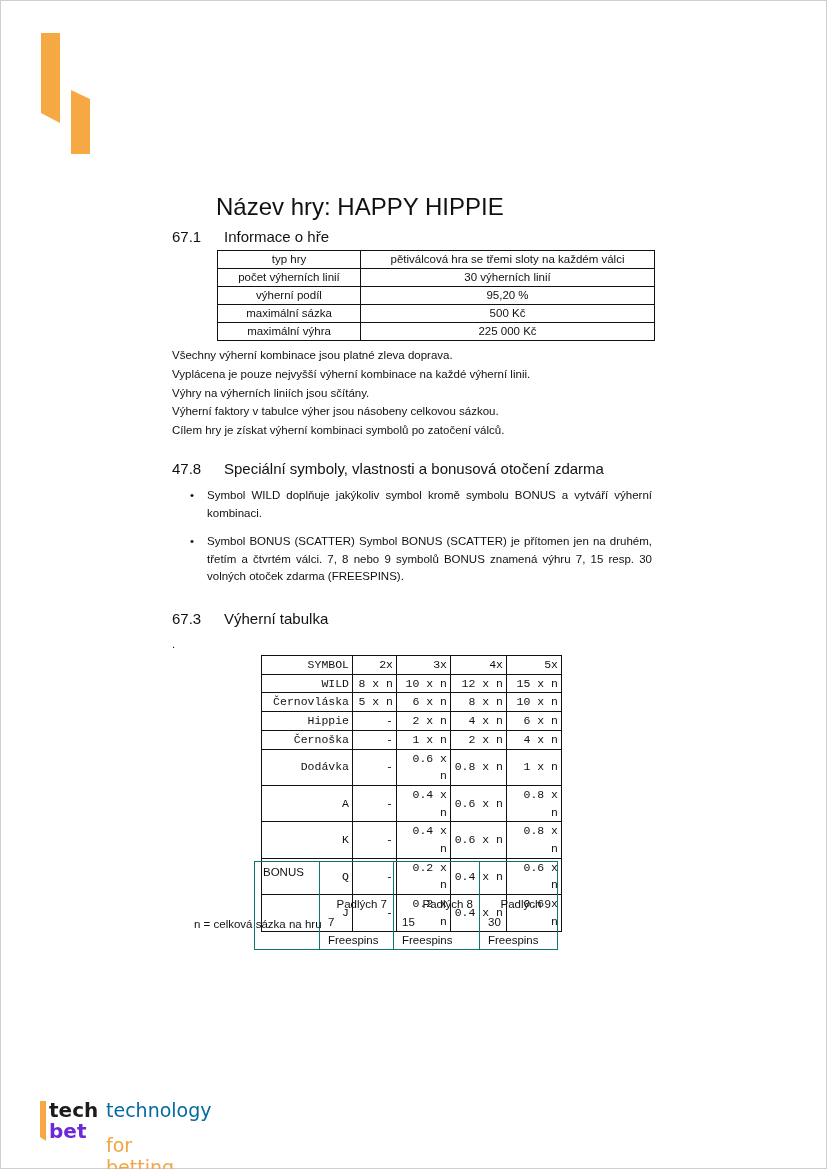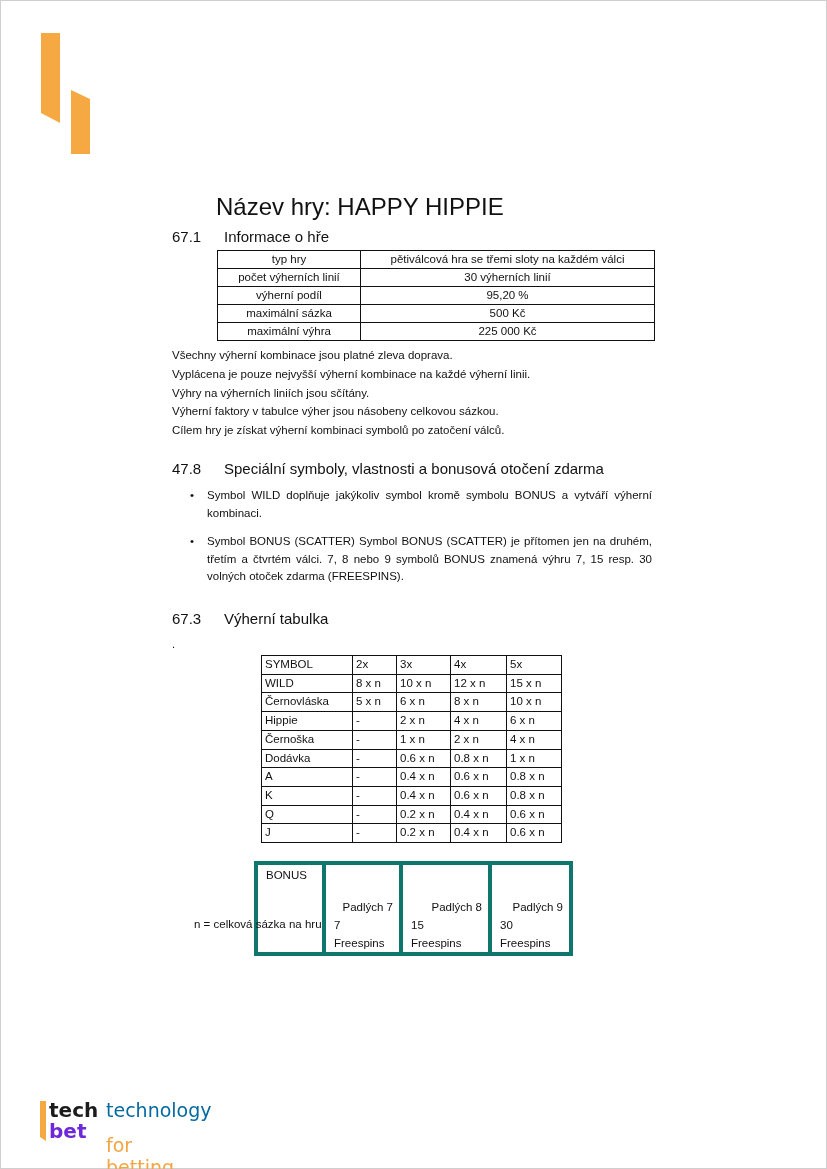--- a/index.html
+++ b/index.html
@@ -45,33 +45,33 @@
   }
   .bullet { position: relative; padding-left: 17px; text-align: justify; margin-bottom: 11px; }
   .bullet .dot { position: absolute; left: 0; top: 0; }
 
   .dot-line { position: absolute; left: 172px; top: 638px; font-size: 11px; }
 
   .pay-table {
     position: absolute; left: 261px; top: 655px; font-size: 11.5px;
   }
   .pay-table td {
-    border: 1px solid #111; height: 17.7px; line-height: 17.7px; padding: 0 3px; text-align: left;
+    border: 1px solid #111; height: 17.7px; line-height: 17.7px; padding: 0 3px; text-align: right; font-family: Liberation Mono, monospace;
   }
   .pay-table td.c0 { width: 84px; }
   .pay-table td.c1 { width: 37px; }
   .pay-table td.c2 { width: 47px; }
   .pay-table td.c3 { width: 49px; }
   .pay-table td.c4 { width: 48px; }
 
   .bonus-table {
     position: absolute; left: 254px; top: 861px; font-size: 11.5px;
   }
   .bonus-table td {
-    border: 4px solid #0f766e; vertical-align: top; padding: 1px 0 0 8px; line-height: 18px; height: 54px;
+    border: 1px solid #0f766e; vertical-align: top; padding: 1px 0 0 8px; line-height: 18px; height: 54px;
   }
   .bonus-table td.b0 { width: 56px; }
   .bonus-table td.b1 { width: 65px; }
   .bonus-table td.b2 { width: 77px; }
   .bonus-table td.b3 { width: 69px; }
   .bonus-table .hdr { text-align: right; padding-right: 6px; margin-top: 32px; }
 
   .note { position: absolute; left: 194px; top: 918px; font-size: 11.5px; }
 
   .footer-logo { position: absolute; left: 40px; top: 1099px; height: 46px; }

